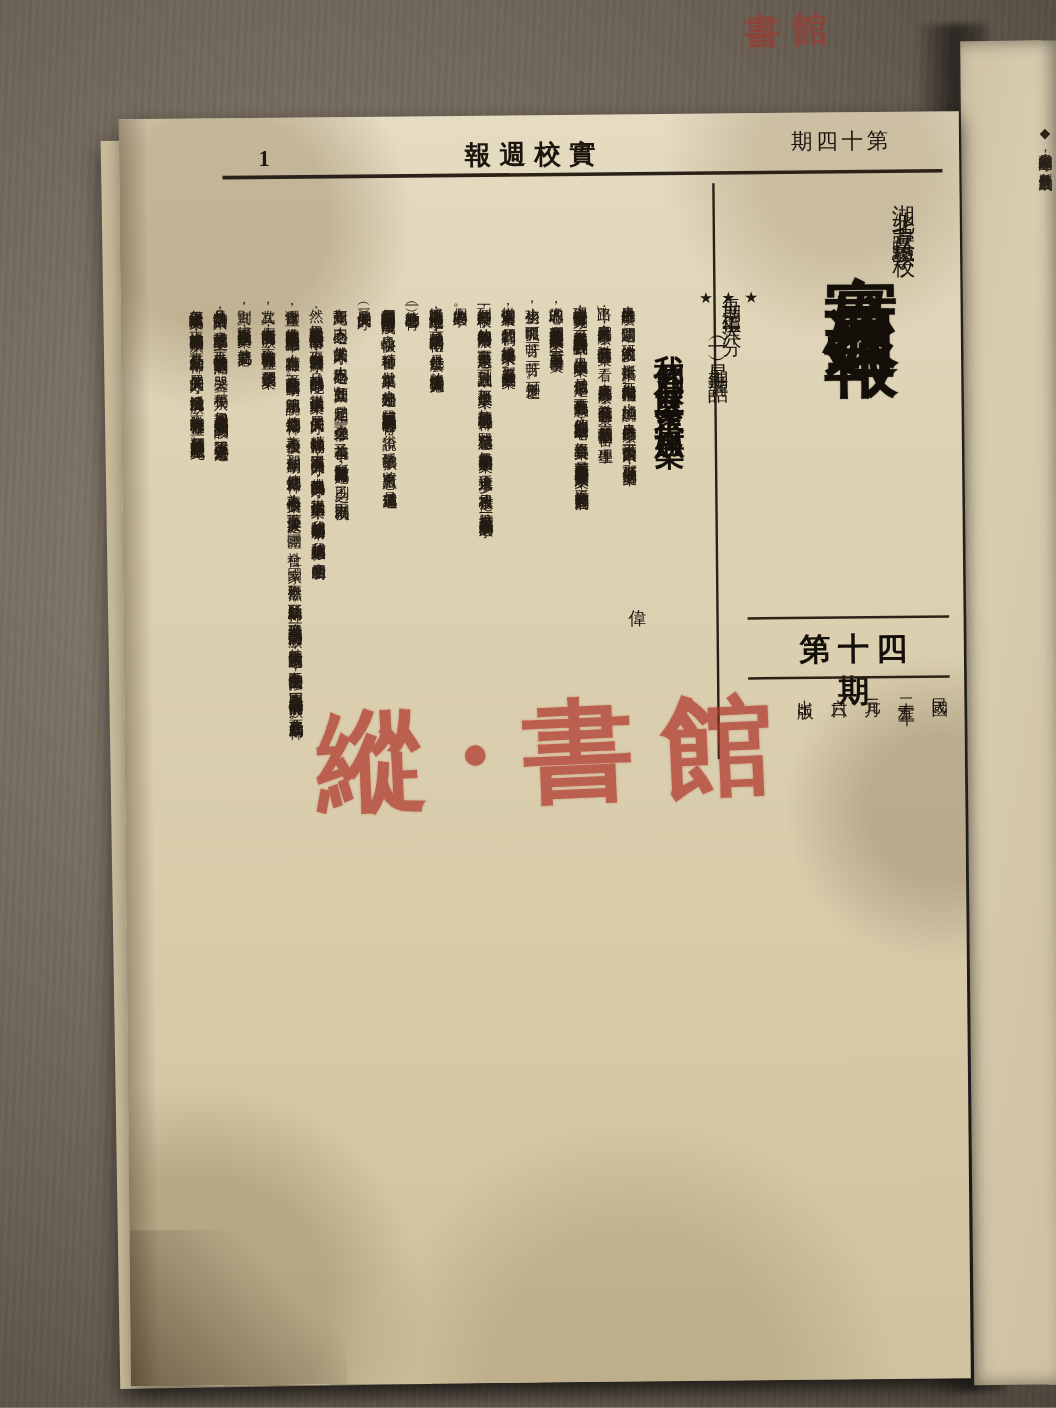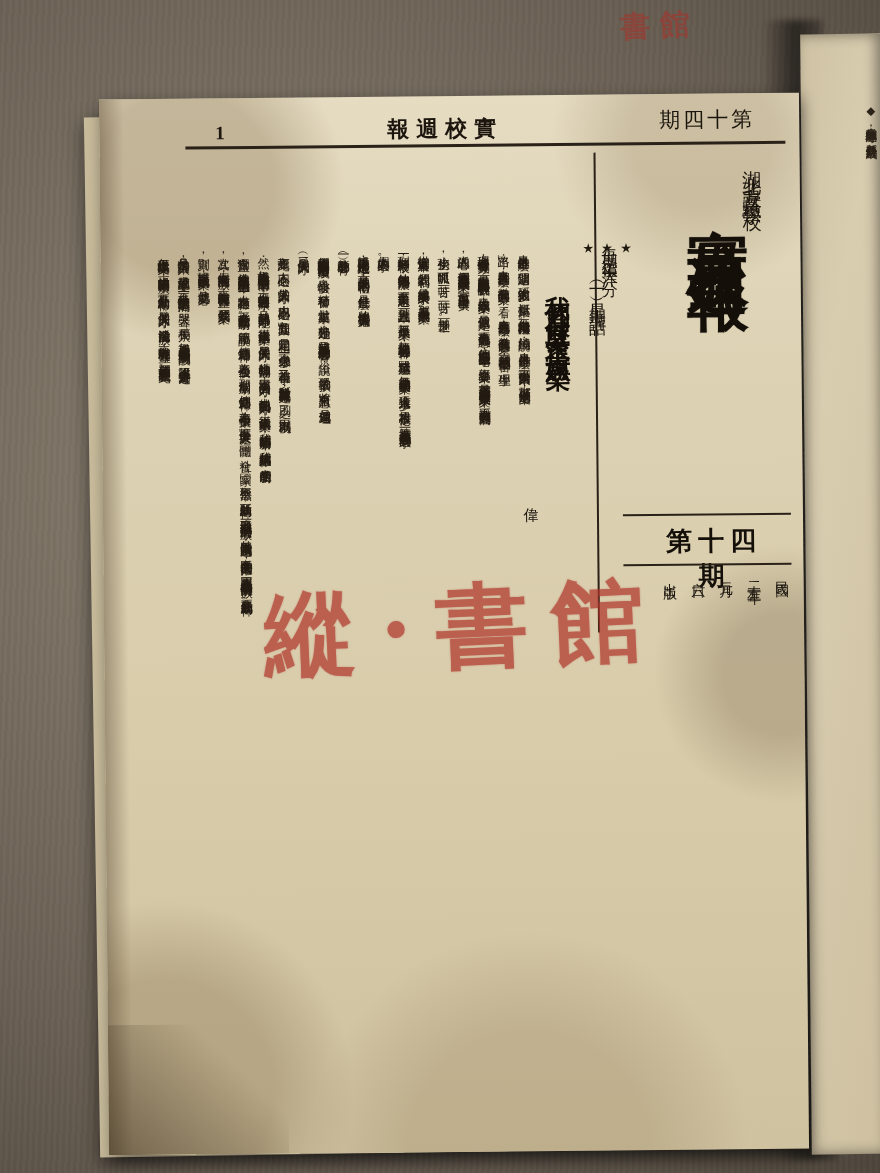--- a/index.html
+++ b/index.html
@@ -82,21 +82,21 @@
     position:absolute;left:86px;top:48px;width:600px;height:3px;background:#2a2118;
   }
   .folio{
     position:absolute;left:116px;top:24px;font-size:19px;color:#1d1710;font-weight:bold;
   }
   .running-head{
     position:absolute;left:288px;top:18px;font-size:22px;letter-spacing:7px;color:#1b150e;font-weight:bold;
     font-family:"DejaVu Serif", serif;
   }
   .issue-top{
-    position:absolute;left:560px;top:12px;font-size:21px;letter-spacing:3px;color:#1b150e;
+    position:absolute;left:560px;top:12px;font-size:18px;letter-spacing:3px;color:#1b150e;
     font-family:"DejaVu Serif", serif;
   }
 
   .masthead-box{
     position:absolute;left:494px;top:58px;width:196px;height:480px;
     border-left:2px solid #2a2118;
   }
   .school-name{
     position:absolute;left:640px;top:62px;
     writing-mode:vertical-rl;text-orientation:upright;

